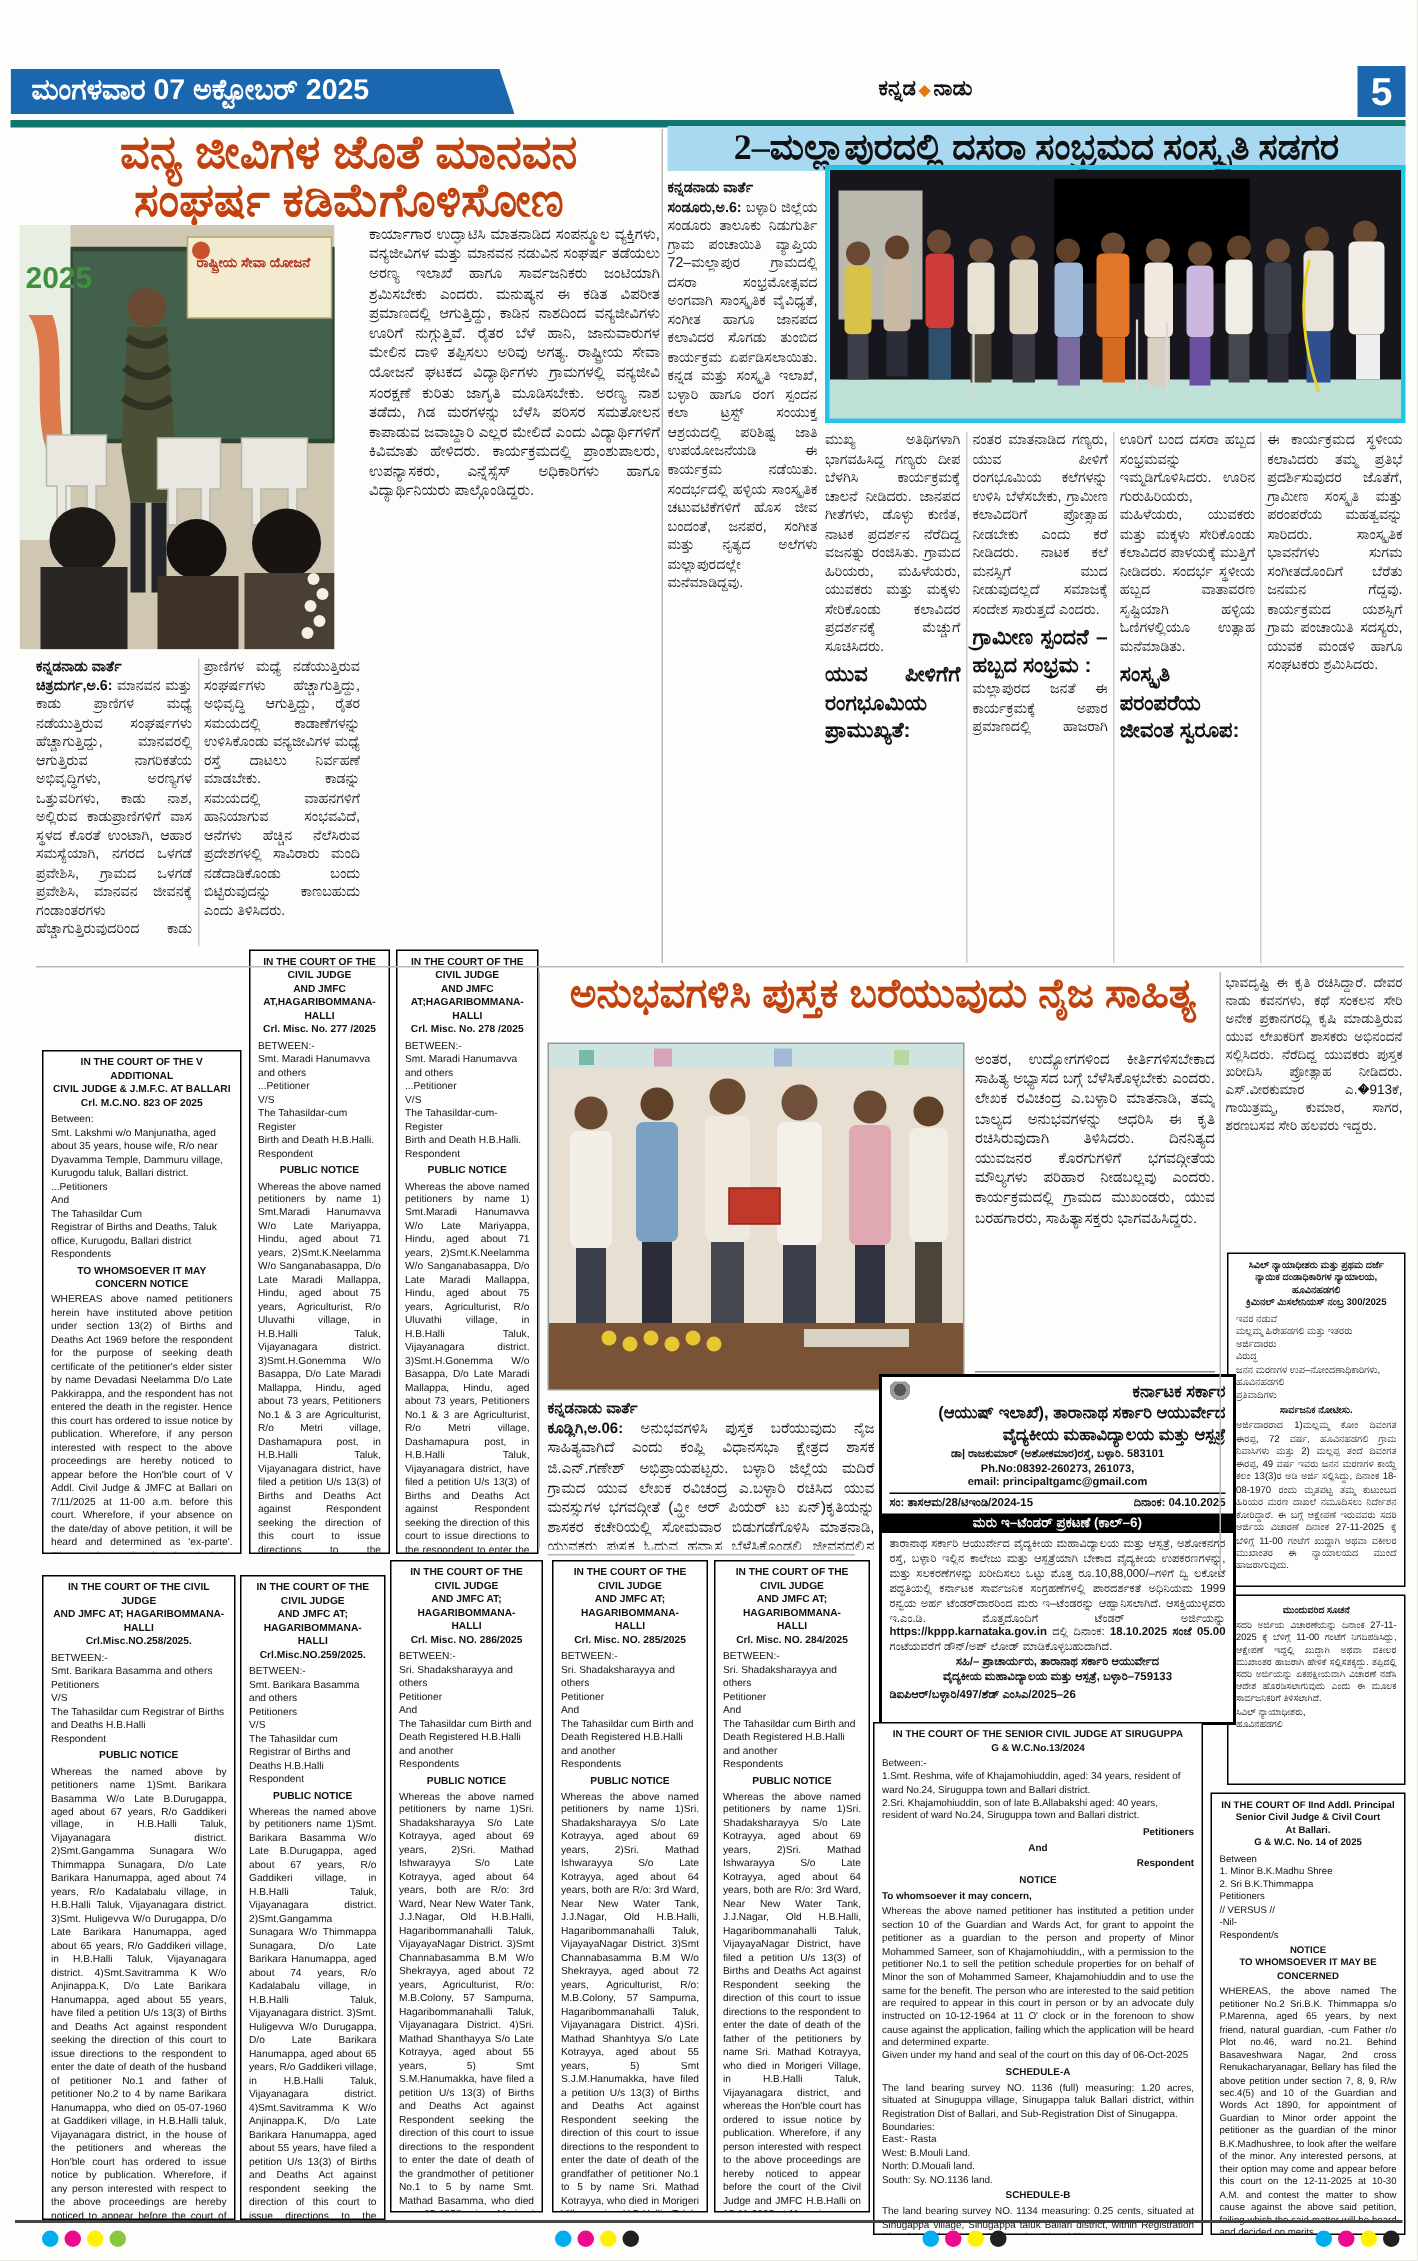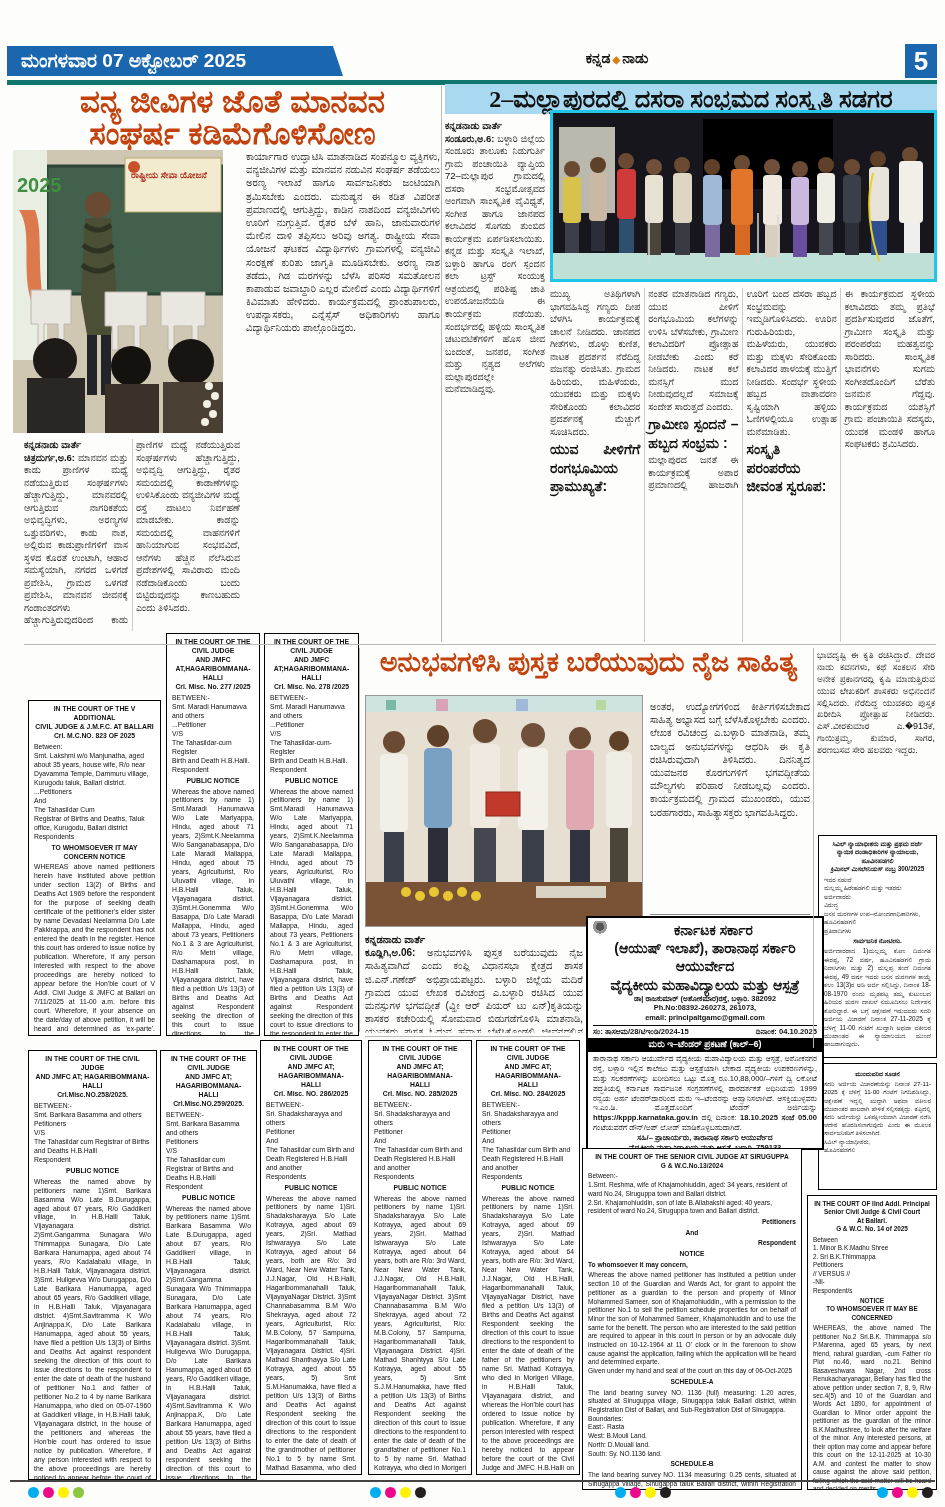--- a/index.html
+++ b/index.html
@@ -39,21 +39,21 @@
   
   .notice{position:absolute;border:1.5px solid #000;background:#fff;padding:4px 5px;
     font-size:6.8px;line-height:1.32;overflow:hidden;}
   .notice .c{text-align:center;font-weight:bold;white-space:pre-line;}
   .notice .pp{white-space:pre-line;margin:2px 0;}
   .notice .head{text-align:center;font-weight:bold;margin:2px 0;}
   .notice .body{text-align:justify;}
   
   #tender{position:absolute;left:586px;top:916px;width:224px;height:224px;border:2px solid #000;
     background:#fff;padding:3px 5px;font-size:7.6px;line-height:1.3;overflow:hidden;}
-  #tender .t1{text-align:center;font-weight:bold;font-size:14px;}
+  #tender .t1{text-align:right;font-weight:bold;font-size:11px;}
   #tender .t2{text-align:center;font-weight:bold;font-size:7.4px;}
   #tender .refrow{display:flex;justify-content:space-between;font-weight:bold;
     border-top:1px solid #000;margin-top:2px;padding-top:1px;}
   #tender .bar{background:#000;color:#fff;text-align:center;font-weight:bold;font-size:9px;
     padding:1px 0;margin:2px -5px;}
   #tender .body{text-align:justify;}
   #tender .sg{text-align:center;font-weight:bold;}
   #tender .rf{font-weight:bold;margin-top:2px;}
   #tender .emblem{float:left;width:14px;height:16px;margin-right:3px;
     background:radial-gradient(circle at 50% 35%,#555 0 4px,#999 4px 7px,transparent 7px);}
@@ -319,21 +319,21 @@
 ಹೂವಿನಹಡಗಲಿ</div>
   </div>
 
   <div id="tender">
     <div>
         <span class="emblem"></span>
       <div class="t1">ಕರ್ನಾಟಕ ಸರ್ಕಾರ</div>
     </div>
     <div class="t1">(ಆಯುಷ್ ಇಲಾಖೆ), ತಾರಾನಾಥ ಸರ್ಕಾರಿ ಆಯುರ್ವೇದ</div>
     <div class="t1">ವೈದ್ಯಕೀಯ ಮಹಾವಿದ್ಯಾಲಯ ಮತ್ತು ಆಸ್ಪತ್ರೆ</div>
-    <div class="t2">ಡಾ| ರಾಜಕುಮಾರ್ (ಅಶೋಕಮಾರ)ರಸ್ತೆ, ಬಳ್ಳಾರಿ. 382092</div>
+    <div class="t2">ಡಾ| ರಾಜಕುಮಾರ್ (ಅಶೋಕಮಾರ)ರಸ್ತೆ, ಬಳ್ಳಾರಿ. 583101</div>
     <div class="t2">Ph.No:08392-260273, 261073,</div>
     <div class="t2">email: principaltgamc@gmail.com</div>
     <div class="refrow">
       <span>ಸಂ: ತಾಸಆಮ/28/ಟಿಇಂಡಿ/2024-15</span>
       <span>ದಿನಾಂಕ: 04.10.2025</span>
     </div>
     <div class="bar">ಮರು ಇ–ಟೆಂಡರ್ ಪ್ರಕಟಣೆ (ಕಾಲ್–6)</div>
     <div class="body"><span>ತಾರಾನಾಥ ಸರ್ಕಾರಿ ಆಯುರ್ವೇದ ವೈದ್ಯಕೀಯ ಮಹಾವಿದ್ಯಾಲಯ ಮತ್ತು ಆಸ್ಪತ್ರೆ, ಅಶೋಕನಗರ ರಸ್ತೆ, ಬಳ್ಳಾರಿ ಇಲ್ಲಿನ ಕಾಲೇಜು ಮತ್ತು ಆಸ್ಪತ್ರೆಯಾಗಿ ಬೇಕಾದ ವೈದ್ಯಕೀಯ ಉಪಕರಣಗಳನ್ನು, ಮತ್ತು ಸಲಕರಣೆಗಳನ್ನು ಖರೀದಿಸಲು ಒಟ್ಟು ಮೊತ್ತ ರೂ.10,88,000/–ಗಳಿಗೆ ದ್ವಿ ಲಕೋಟೆ ಪದ್ಧತಿಯಲ್ಲಿ ಕರ್ನಾಟಕ ಸಾರ್ವಜನಿಕ ಸಂಗ್ರಹಣೆಗಳಲ್ಲಿ ಪಾರದರ್ಶಕತೆ ಅಧಿನಿಯಮ 1999 ರನ್ವಯ ಅರ್ಹ ಟೆಂಡರ್‌ದಾರರಿಂದ ಮರು ಇ–ಟೆಂಡರನ್ನು ಆಹ್ವಾನಿಸಲಾಗಿದೆ. ಆಸಕ್ತಿಯುಳ್ಳವರು ಇ.ಎಂ.ಡಿ. ಮೊತ್ತದೊಂದಿಗೆ ಟೆಂಡರ್ ಅರ್ಜಿಯನ್ನು </span><b>https://kppp.karnataka.gov.in</b><span> ದಲ್ಲಿ ದಿನಾಂಕ: </span><b>18.10.2025 ಸಂಜೆ 05.00</b><span> ಗಂಟೆಯವರೆಗೆ ಡೌನ್/ಅಪ್ ಲೋಡ್ ಮಾಡಿಕೊಳ್ಳಬಹುದಾಗಿದೆ.</span></div>
     <div class="sg">ಸಹಿ/– ಪ್ರಾಚಾರ್ಯರು, ತಾರಾನಾಥ ಸರ್ಕಾರಿ ಆಯುರ್ವೇದ</div>
     <div class="sg">ವೈದ್ಯಕೀಯ ಮಹಾವಿದ್ಯಾಲಯ ಮತ್ತು ಆಸ್ಪತ್ರೆ, ಬಳ್ಳಾರಿ–759133</div>

